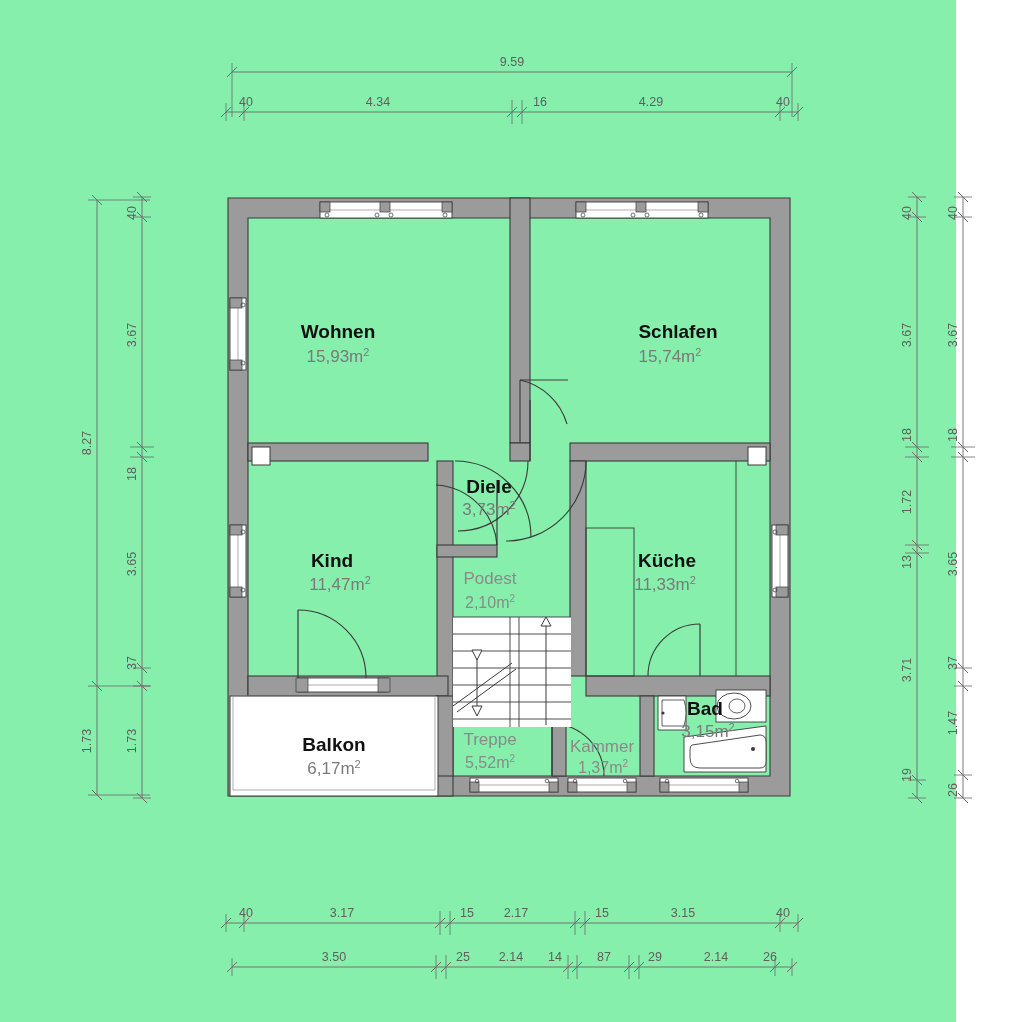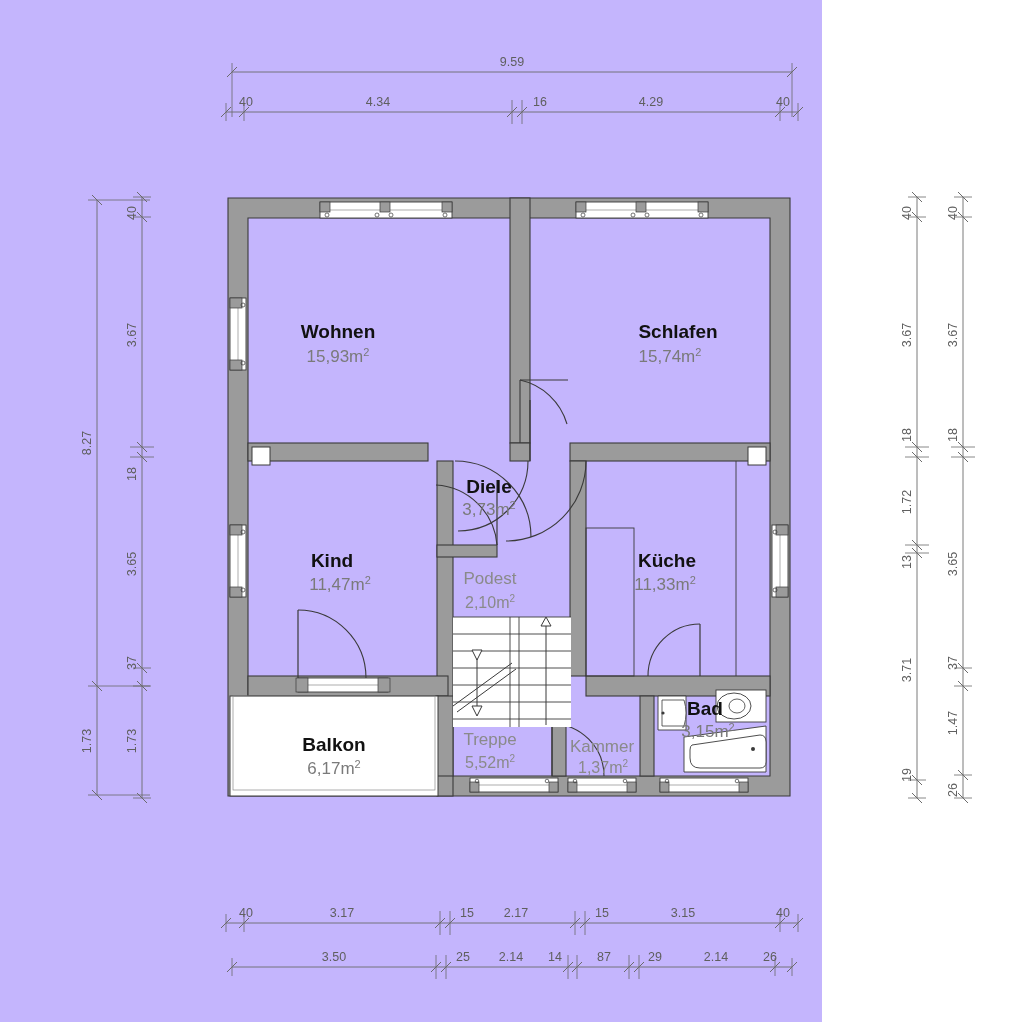--- a/index.html
+++ b/index.html
@@ -1,18 +1,18 @@
 <!DOCTYPE html>
 <html><head>
 <meta charset="utf-8">
 <title>Grundriss</title>
 <style>
   html,body{margin:0;padding:0;background:#ffffff;}
   body{width:1024px;height:1022px;font-family:"Liberation Sans",sans-serif;overflow:hidden;}
-  #stage{position:relative;width:822px;height:1022px;background:#c4b5fd;text-align:right;}
+  #stage{position:relative;width:956px;height:1022px;background:#86efac;text-align:right;}
   svg#plan{position:absolute;left:0;top:0;width:1024px;height:1022px;display:block;}
   .dimtxt{font-family:"Liberation Sans",sans-serif;font-size:12.5px;fill:#5f5f5f;}
   .roomname{font-family:"Liberation Sans",sans-serif;font-size:19px;font-weight:bold;fill:#111111;}
   .roomarea{font-family:"Liberation Sans",sans-serif;font-size:17px;fill:#7a7a7a;}
   .roomname-sec{font-family:"Liberation Sans",sans-serif;font-size:17px;font-weight:normal;fill:#8a8a8a;}
   .roomarea-sec{font-family:"Liberation Sans",sans-serif;font-size:16px;fill:#8a8a8a;}
   .sup{font-size:11px;}
   .sup-sec{font-size:10px;}
 </style>
 </head>

